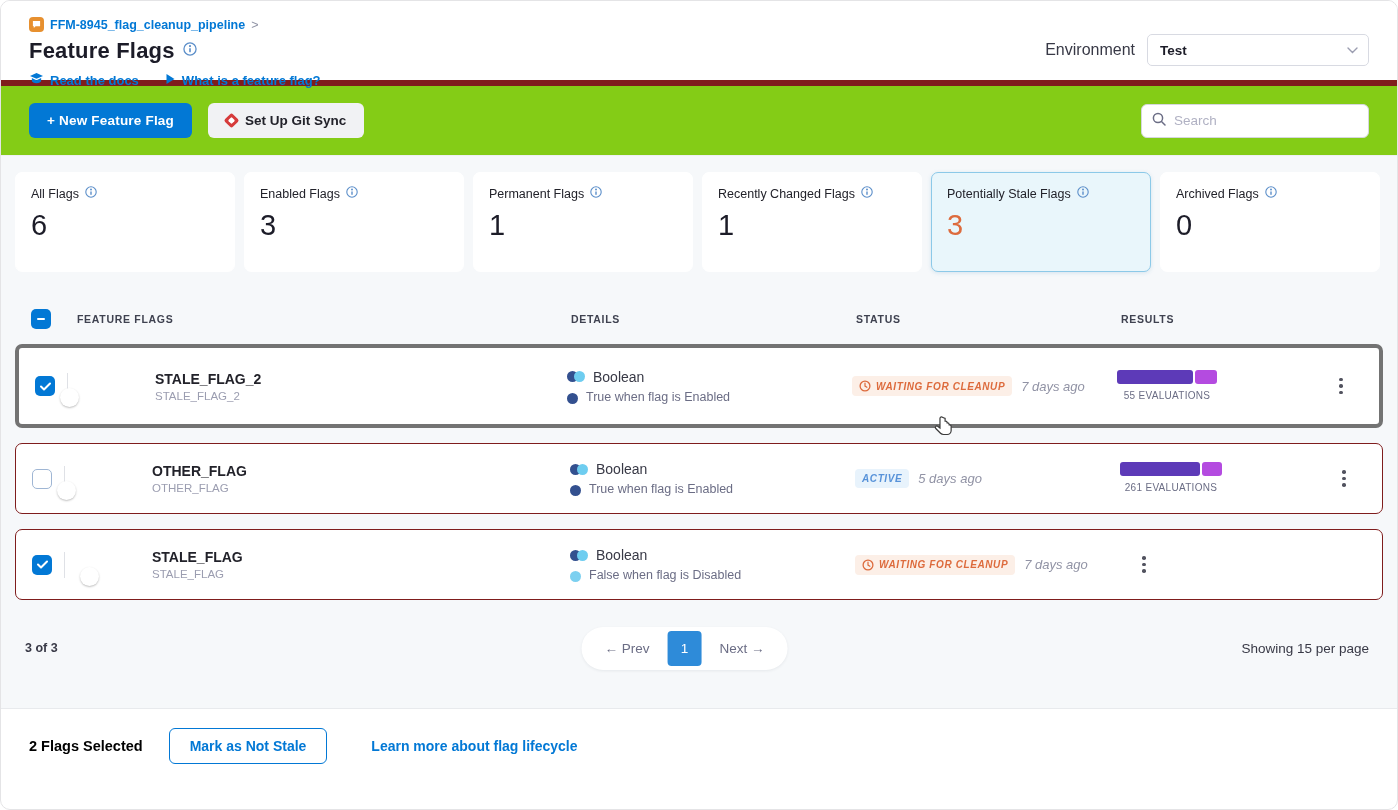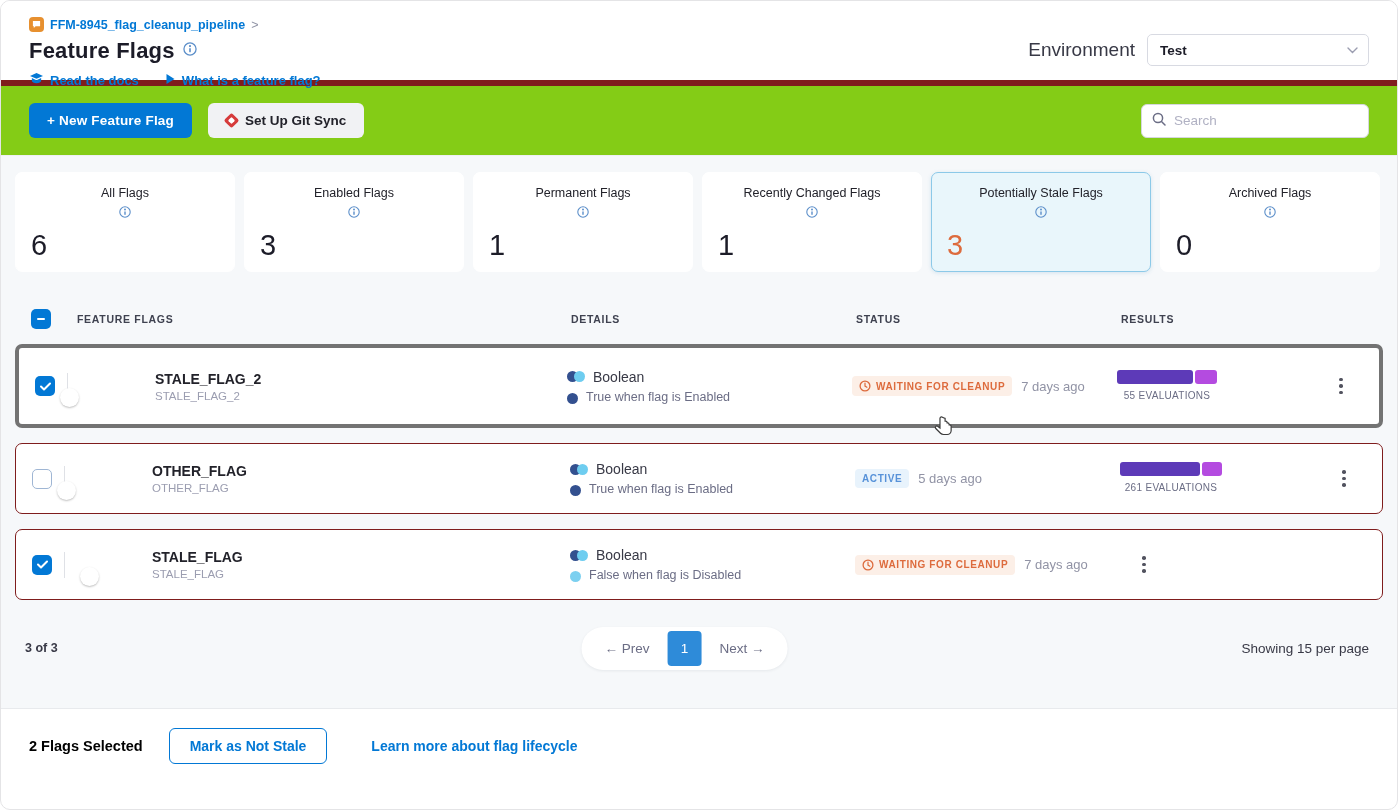--- a/index.html
+++ b/index.html
@@ -10,40 +10,40 @@
   .page-header { padding:16px 28px 0 28px; height:85px; border-bottom:6px solid #7f1d1d; background:#fff; position:relative; }
   .breadcrumb { display:flex; align-items:center; gap:6px; font-size:12.5px; color:var(--accent,#0278d5); font-weight:bold; }
   .crumb-sep { color:#9093a5; font-weight:normal; }
   .proj-icon { width:15px; height:15px; border-radius:4px; background:#e7902f; display:inline-flex; align-items:center; justify-content:center; }
   .proj-icon svg { display:block; }
   .page-title-row { display:flex; align-items:center; gap:8px; margin-top:6px; }
   .page-title { font-size:22px; font-weight:bold; color:#1c1c28; letter-spacing:.2px; }
   .doc-links { display:flex; align-items:center; gap:26px; margin-top:8px; }
   .doc-link { display:flex; align-items:center; gap:6px; font-size:13px; font-weight:bold; color:var(--accent,#0278d5); cursor:pointer; }
   .env-area { position:absolute; top:33px; right:28px; display:flex; align-items:center; gap:12px; }
-  .env-label { font-size:19px; color:#383946; }
+  .env-label { font-size:16px; color:#383946; }
   .env-select { width:222px; height:32px; background:#fff; border:1px solid #d8dae2; border-radius:5px; display:flex; align-items:center; justify-content:space-between; padding:0 10px 0 12px; font-size:13.5px; font-weight:bold; color:#1c1c28; cursor:pointer; }
   .chev { color:#9b9db0; font-size:11px; }
 
   
   .toolbar { height:70px; background:#84cc16; display:flex; align-items:center; padding:0 28px; border-bottom:1px solid #eef0f2; }
   .btn-primary { background:var(--accent,#0278d5); color:#fff; font-weight:bold; font-size:13.5px; border:none; border-radius:6px; padding:10px 18px; cursor:pointer; letter-spacing:.2px; }
   .btn-gitsync { margin-left:16px; background:#f1f2f4; color:#22222a; font-weight:bold; font-size:13.5px; border:none; border-radius:6px; padding:10px 18px; display:flex; align-items:center; gap:8px; cursor:pointer; }
   .diamond { width:11px; height:11px; background:#d63b3b; transform:rotate(45deg); border-radius:2px; position:relative; }
   .diamond::after { content:""; position:absolute; inset:3px; background:#fff; border-radius:1px; }
   .search-box { margin-left:auto; width:228px; height:34px; border:1px solid #d5d7dd; border-radius:6px; background:#fff; display:flex; align-items:center; padding:0 10px; gap:8px; }
   .search-box input { border:none; outline:none; font-size:13.5px; color:#383946; width:100%; font-family:inherit; background:transparent; }
   .search-box input::placeholder { color:#b0b1c3; }
 
   
   .content { background:#f6f8fa; height:552px; padding:16px 14px 0 14px; }
   .stats-row { display:flex; gap:9px; }
   .stat-card { flex:1; max-width:220px; background:#fff; border:1px solid #fff; border-radius:7px; padding:13px 15px; height:100px; cursor:pointer; }
   .stat-card.selected { background:#e9f6fb; border:1px solid #8cc9e8; box-shadow:0 1px 4px rgba(60,140,190,.18); }
-  .stat-label { display:flex; align-items:center; gap:6px; font-size:12.5px; color:#22222a;flex-direction:column; }
+  .stat-label { display:flex; align-items:center; gap:6px; font-size:12.5px; color:#22222a; }
   .stat-value { font-size:29px; color:#1c1c28; margin-top:8px; font-weight:normal; }
   .stat-card.selected .stat-value { color:var(--stale-orange,#dd6b3d); }
 
   .grid { display:grid; grid-template-columns:46px 74px 1fr 285px 265px 200px 52px; align-items:center; }
   .table-head { padding:0 10px 0 16px; margin-top:30px; height:34px; }
   .th { font-size:10.5px; font-weight:bold; letter-spacing:.7px; color:#3f4250; }
   .th-flags { grid-column:2 / 4; }
 
   .flag-row { background:#fff; border-radius:7px; border:1px solid #7f1d1d; padding:0 10px 0 16px; min-height:71px; margin-top:15px; position:relative; }
   .flag-row.selected { border:4px solid #737373; min-height:84px; margin-top:8px; }
@@ -67,21 +67,21 @@
   .detail-type { display:flex; align-items:center; gap:8px; font-size:14px; color:#383946; }
   .bool-icon { display:inline-flex; }
   .bool-icon i { width:11px; height:11px; border-radius:50%; display:inline-block; }
   .bool-icon i.dark { background:var(--true-dot,#24386e); }
   .bool-icon i.light { background:#6ecdf0; margin-left:-4px; }
   .detail-var { display:flex; align-items:flex-end; gap:8px; font-size:12.5px; color:#6b6d85; margin-top:5px; }
   .var-dot { width:11px; height:11px; border-radius:50%; flex:none; }
   .var-dot.true  { background:var(--true-dot,#33508f); }
   .var-dot.false { background:var(--false-dot,#7cd0f0); }
 
-  .status-cell { display:flex; align-items:center; gap:9px; }
+  .status-cell { display:flex; align-items:center; gap:9px;font-style:italic; }
   .badge { display:inline-flex; align-items:center; gap:5px; font-size:10px; font-weight:bold; letter-spacing:.6px; padding:4px 7px; border-radius:4px; }
   .badge.stale  { background:var(--stale-badge-bg,#fcefe7); color:var(--stale-orange,#d9622b); }
   .badge.active { background:var(--active-badge-bg,#e8f3fc); color:var(--active-blue,#5792d9); }
   .age { font-size:13px; color:#9193a5; }
 
   .results-cell { display:inline-block; }
   .eval-bar { display:flex; gap:2px; height:14px; }
   .seg1 { background:var(--bar-primary,#5d3ab8); border-radius:3px; }
   .seg2 { background:var(--bar-secondary,#b44be0); border-radius:3px; }
   .eval-label { font-size:10px; letter-spacing:.3px; color:#6b6d85; margin-top:6px; text-align:center; }

